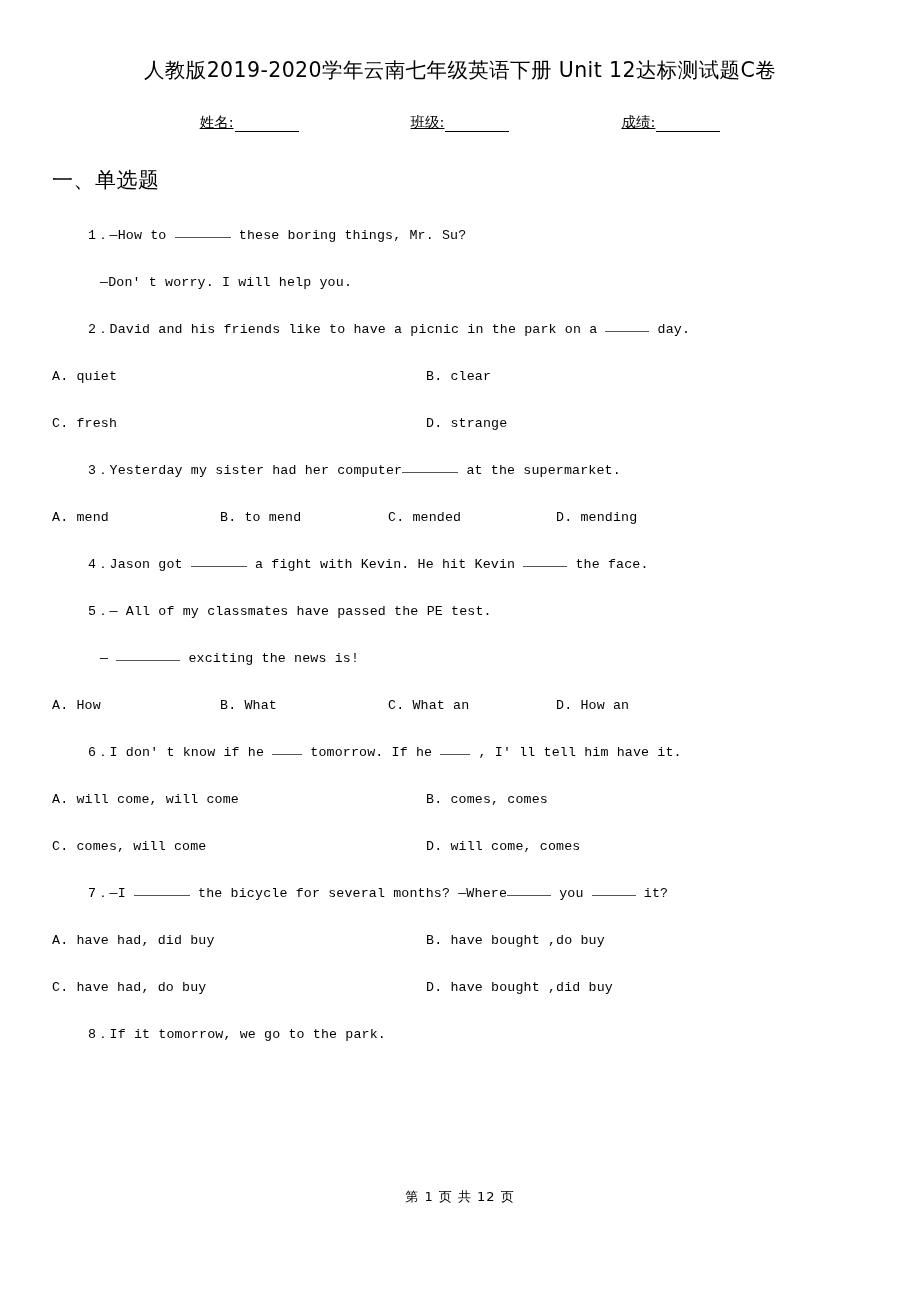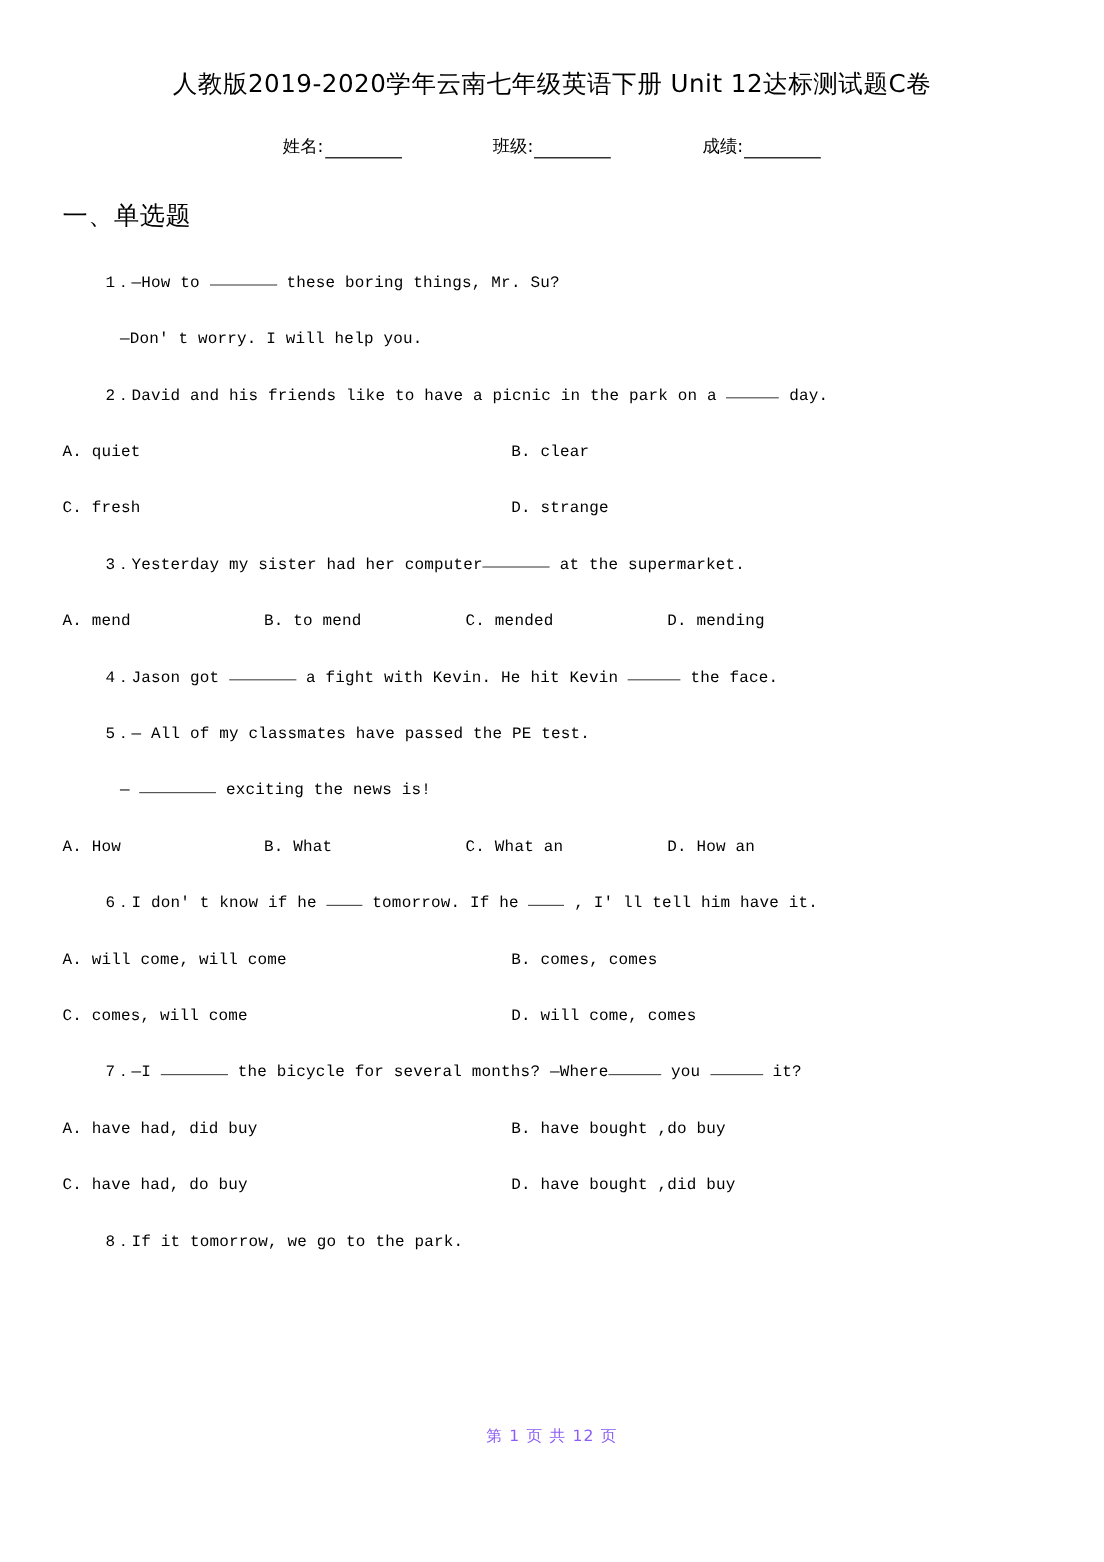--- a/index.html
+++ b/index.html
@@ -39,23 +39,24 @@
   }
 
   
   .info-line {
     position: absolute;
     top: 113px;
     left: 0;
     width: 920px;
     display: flex;
     justify-content: center;
-    gap: 76px;
+    gap: 112px;
     font-size: 14.5px;
     font-family: "DejaVu Sans", "Liberation Sans", sans-serif;
+    text-decoration: underline;
   }
   .info-item {
     display: inline-flex;
     align-items: flex-end;
     white-space: nowrap;
   }
   .info-label { font-size: 14.5px; }
   .blank-line {
     display: inline-block;
     border-bottom: 1.4px solid #000;
@@ -133,21 +134,21 @@
 
   
   .footer {
     position: absolute;
     left: 0;
     top: 1188px;
     width: 920px;
     text-align: center;
     font-size: 13px;
     font-family: "DejaVu Sans", "Liberation Sans", sans-serif;
-    color: #8b5cf6;
+    color: #000000;
     letter-spacing: 1px;
   }
 </style>
 </head>
 <body>
 
 <div class="page">
 
   <div class="doc-title">人教版2019-2020学年云南七年级英语下册 Unit 12达标测试题C卷</div>
 

